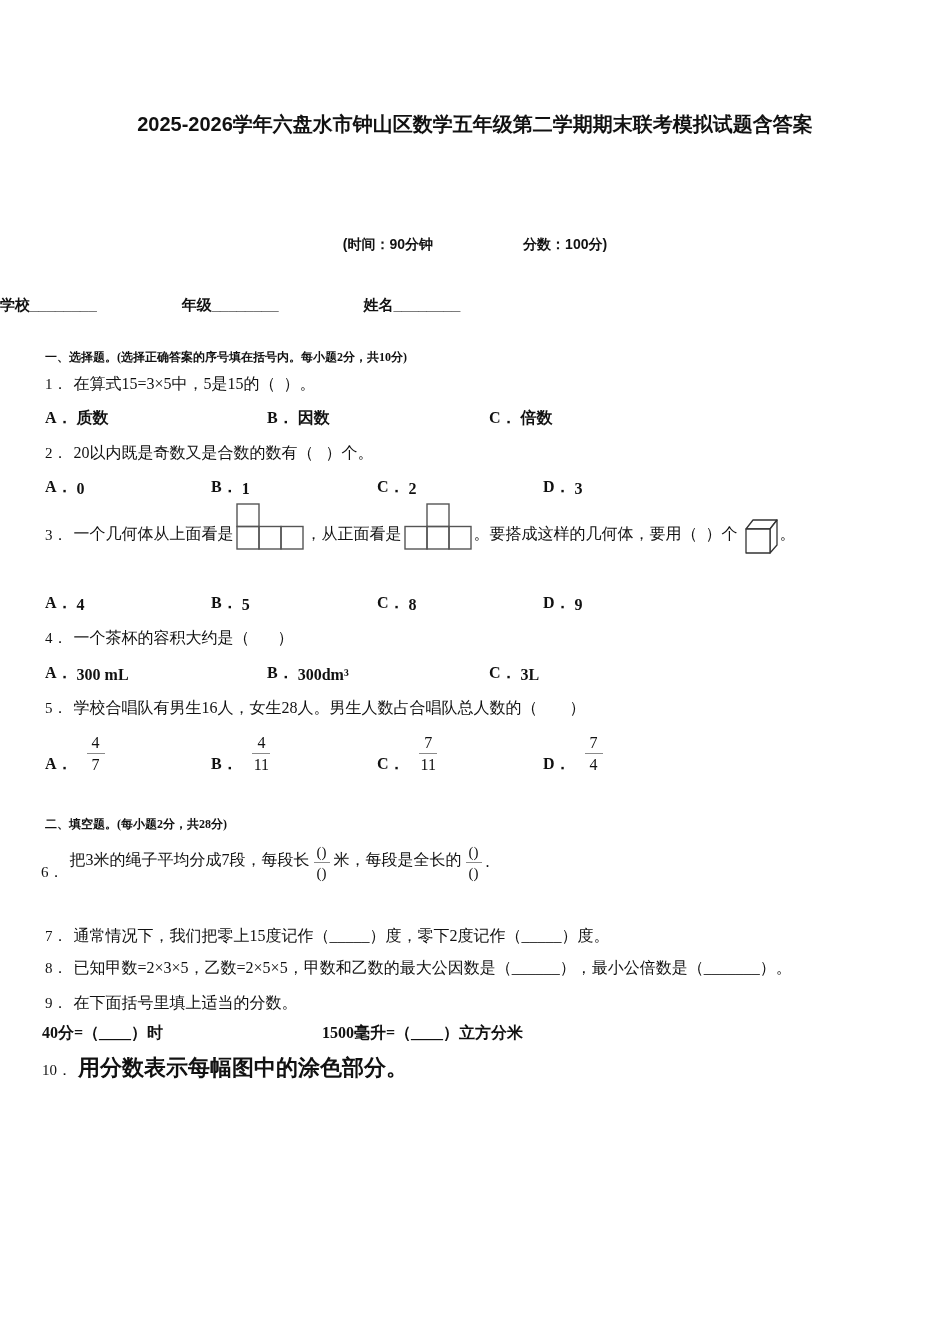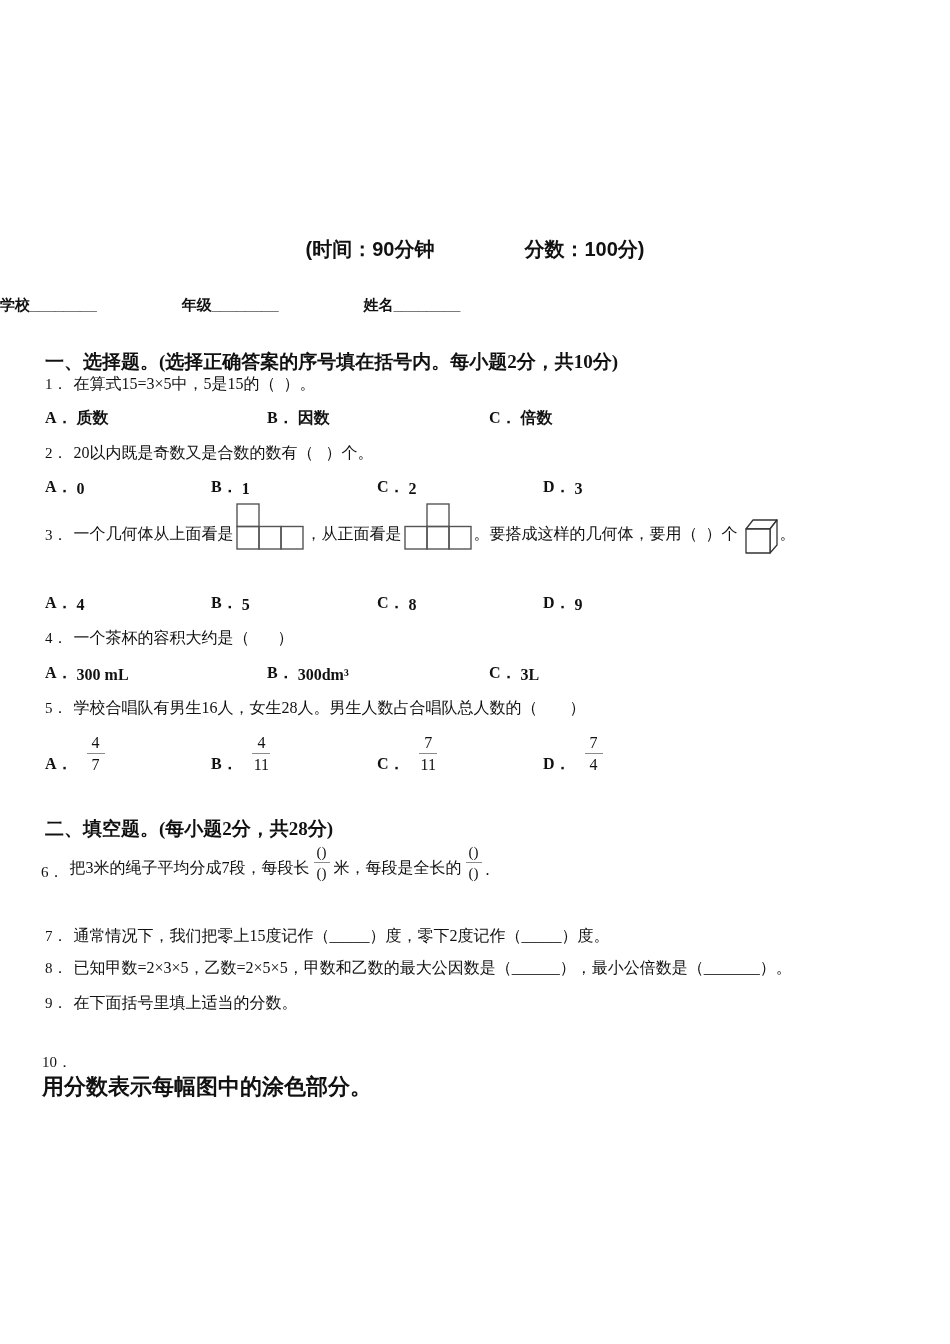--- a/index.html
+++ b/index.html
@@ -12,59 +12,60 @@
   .abs { position:absolute; }
 
   .title {
     left:0; right:0; text-align:center; white-space:nowrap;
     font-family:"Liberation Sans","DejaVu Sans",sans-serif;
     font-weight:700; font-size:20px; letter-spacing:0px;
   }
   .meta {
     left:0; right:0; display:flex; justify-content:center; gap:90px;
     font-family:"Liberation Sans","DejaVu Sans",sans-serif;
-    font-weight:700; font-size:20px;
+    font-weight:700; font-size:14px;
   }
   .names {
     left:0; right:0; display:flex; gap:85px;
     font-family:"Liberation Sans","DejaVu Sans",sans-serif;
     font-weight:700; font-size:15px;
   }
-  .shead { left:45px; font-size:19px; font-weight:700; }
+  .shead { left:45px; font-size:12px; font-weight:700; }
   .q { left:45px; font-size:16px; font-weight:600; display:flex; align-items:baseline; }
   .qno { font-weight:400; margin-right:6px; font-size:15px; }
   .qt { font-weight:400; }
   .optrow { left:45px; display:flex; font-size:16px; font-weight:700; }
   .cols3 .opt { width:222px; }
   .cols4 .opt { width:166px; }
   .opt { display:flex; align-items:flex-end; }
   .olabel { margin-right:4px; }
   .frac { display:inline-flex; flex-direction:column; align-items:center; margin-left:10px; font-weight:400; }
   .frac .num { border-bottom:1.4px solid #8a8a8a; padding:0 5px; line-height:21px; }
   .frac .den { padding:0 2px; line-height:21px; }
   .flowline { display:flex; align-items:flex-end; font-size:16px; font-weight:600; }
   .flowline .qno { margin-bottom:1px; }
-  .flowline .qt { margin-bottom:4px; }
+  .flowline .qt { margin-bottom:12px; }
   .inlinefrac { display:inline-flex; flex-direction:column; align-items:center; margin:0 4px; font-weight:400; font-size:15px; }
   .inlinefrac .num { border-bottom:1.4px solid #8a8a8a; padding:0 3px; line-height:20px; }
   .inlinefrac .den { padding:0 1px; line-height:20px; }
   .q3row { left:45px; display:flex; align-items:flex-end; font-size:16px; font-weight:600; }
   .q3row .qt, .q3row .qno { margin-bottom:6px; }
   .q3row svg { margin:0 2px; }
   .q3row .cube { margin-bottom:-4px; margin-left:4px; }
   .q9line { left:42px; display:flex; font-size:16px; font-weight:600; }
   .q9line .cell-l { width:280px; }
-  .q10 { left:42px; display:flex; align-items:baseline;flex-direction:column; }
+  .q10 { left:42px; display:flex; align-items:baseline; }
   .q10 .big { font-size:22px; font-weight:700; }
 </style>
 </head>
 <body>
 
 <div class="page">
 
+  <div class="title abs" style="top:111px" data-bind="header.title">2025-2026学年六盘水市钟山区数学五年级第二学期期末联考模拟试题含答案</div>
 
   <div class="meta abs" style="top:236px">
     <span data-bind="header.time">(时间：90分钟</span>
     <span data-bind="header.score">分数：100分)</span>
   </div>
 
   <div class="names abs" style="top:296px">
     <span data-bind="header.school">学校________</span>
     <span data-bind="header.grade">年级________</span>
     <span data-bind="header.name">姓名________</span>
@@ -241,19 +242,23 @@
 
   <div class="q abs" style="top:958px">
     <span class="qno" data-bind="s2.q8.no">8．</span>
     <span class="qt" data-bind="s2.q8.text">已知甲数=2×3×5，乙数=2×5×5，甲数和乙数的最大公因数是（______），最小公倍数是（_______）。</span>
   </div>
 
   <div class="q abs" style="top:993px">
     <span class="qno" data-bind="s2.q9.no">9．</span>
     <span class="qt" data-bind="s2.q9.text">在下面括号里填上适当的分数。</span>
   </div>
+  <div class="q9line abs" style="top:1023px">
+    <span class="cell-l" data-bind="s2.q9.left">40分=（____）时</span>
+    <span class="cell-r" data-bind="s2.q9.right">1500毫升=（____）立方分米</span>
+  </div>
 
   <div class="q10 abs" style="top:1053px">
     <span class="qno" data-bind="s2.q10.no">10．</span>
     <span class="big" data-bind="s2.q10.text">用分数表示每幅图中的涂色部分。</span>
   </div>
 
 </div>
 
 </body></html>

